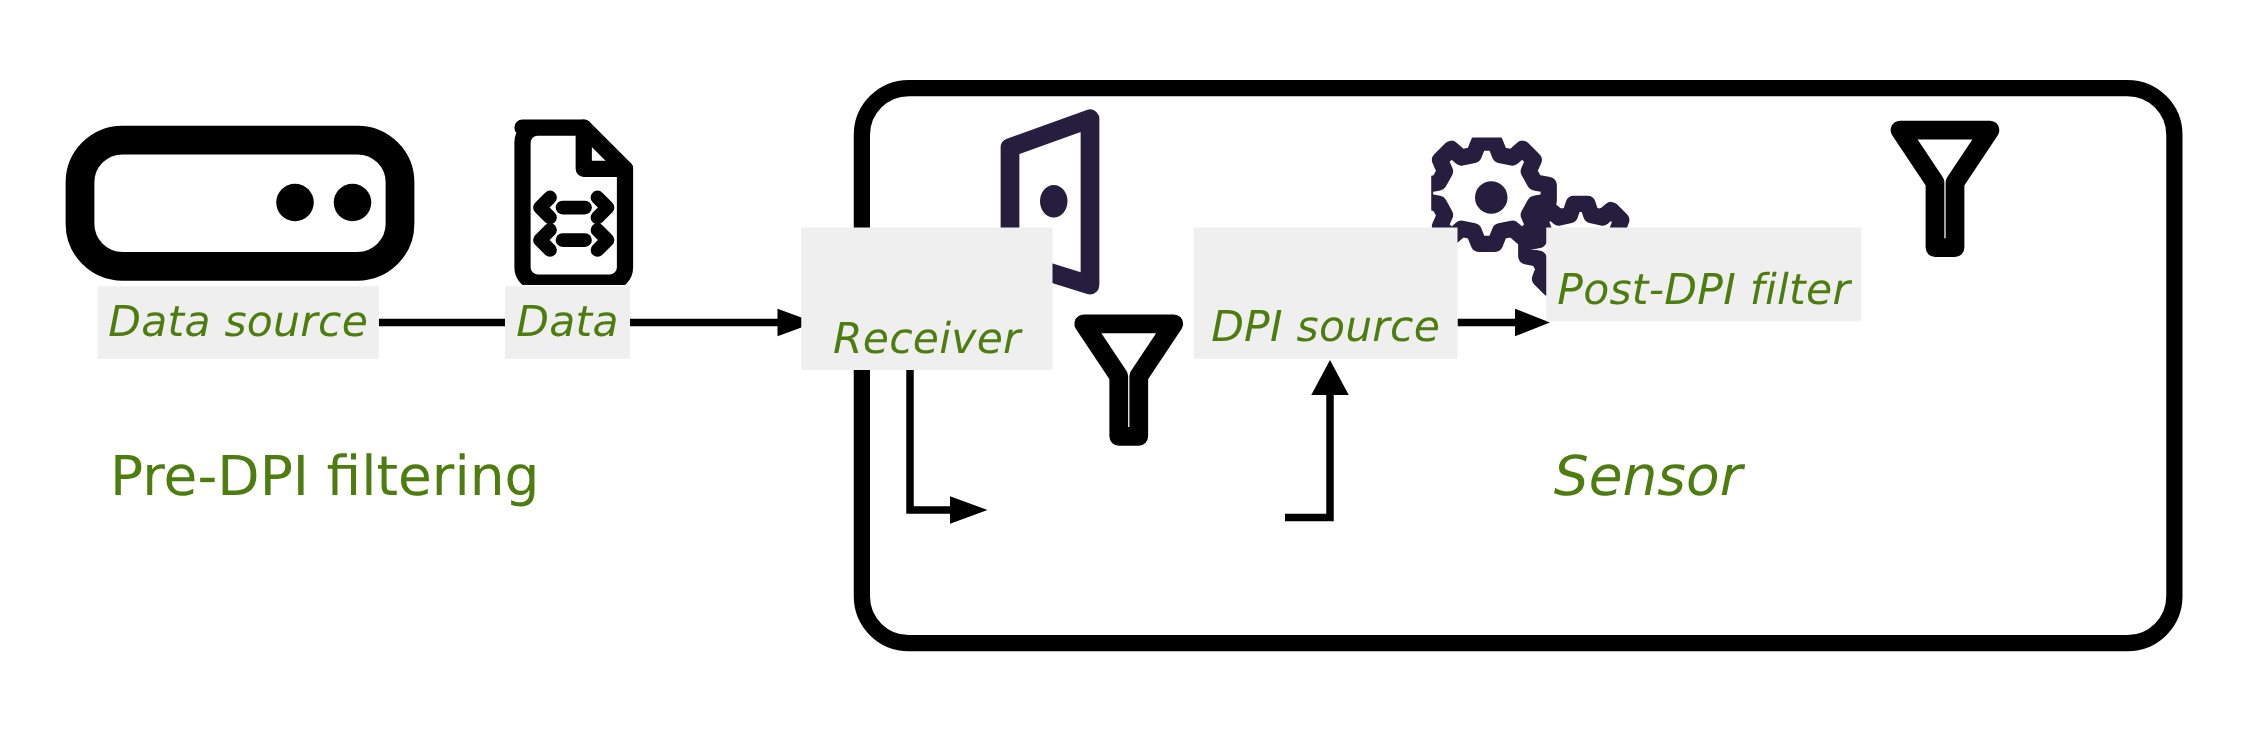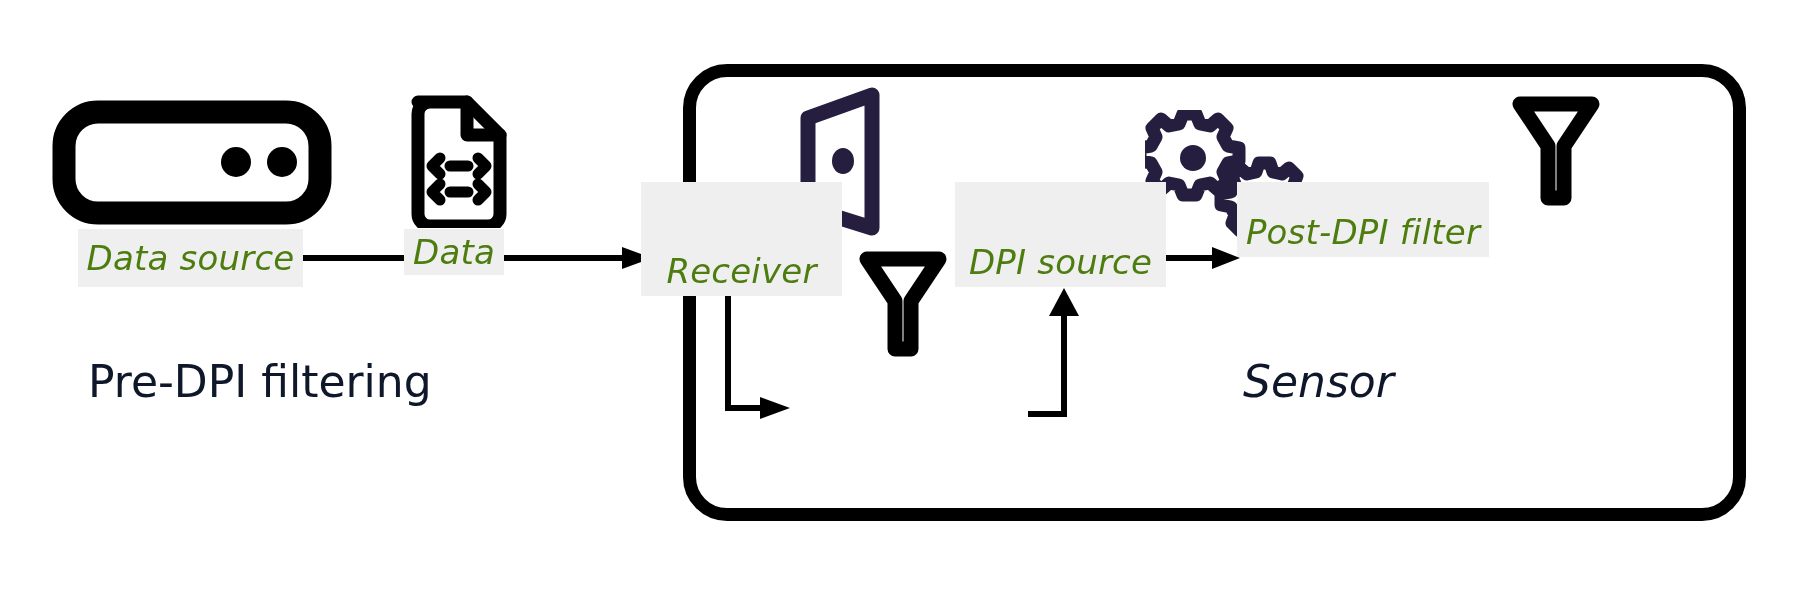--- a/index.html
+++ b/index.html
@@ -46,21 +46,21 @@
     font-size: 34px;
     line-height: 1;
     white-space: nowrap;
     letter-spacing: 0.2px;
     font-style: italic;
   }
 
   
   .caption {
     position: absolute;
-    color: #0f172a;
+    color: #4d7c0f;
     font-size: 44px;
     line-height: 1;
     white-space: nowrap;
   }
 
   
   .icon {
     position: absolute;
   }
   .icon svg { display: block; }
@@ -171,21 +171,21 @@
     <svg width="74" height="26" viewBox="0 0 74 26" aria-hidden="true">
       <line x1="0" y1="13" x2="54" y2="13" stroke="#000000" stroke-width="6"></line>
       <polygon points="46,2 74,13 46,24" fill="#000000"></polygon>
     </svg>
   </div>
 
   <div class="chip" style="left:78px; top:229px; width:225px; height:58px;">
     <span class="chip-text">Data source</span>
   </div>
 
-  <div class="chip" style="left:404px; top:229px; width:100px; height:46px;">
+  <div class="chip" style="left:404px; top:229px; width:100px; height:58px;">
     <span class="chip-text">Data</span>
   </div>
 
   <div class="chip" style="left:641px; top:182px; width:201px; height:114px;">
     <span class="chip-text" style="position:absolute; bottom:8px;">Receiver</span>
   </div>
 
 
   <div class="chip" style="left:955px; top:182px; width:211px; height:105px;">
     <span class="chip-text" style="position:absolute; bottom:8px;">DPI source</span>

